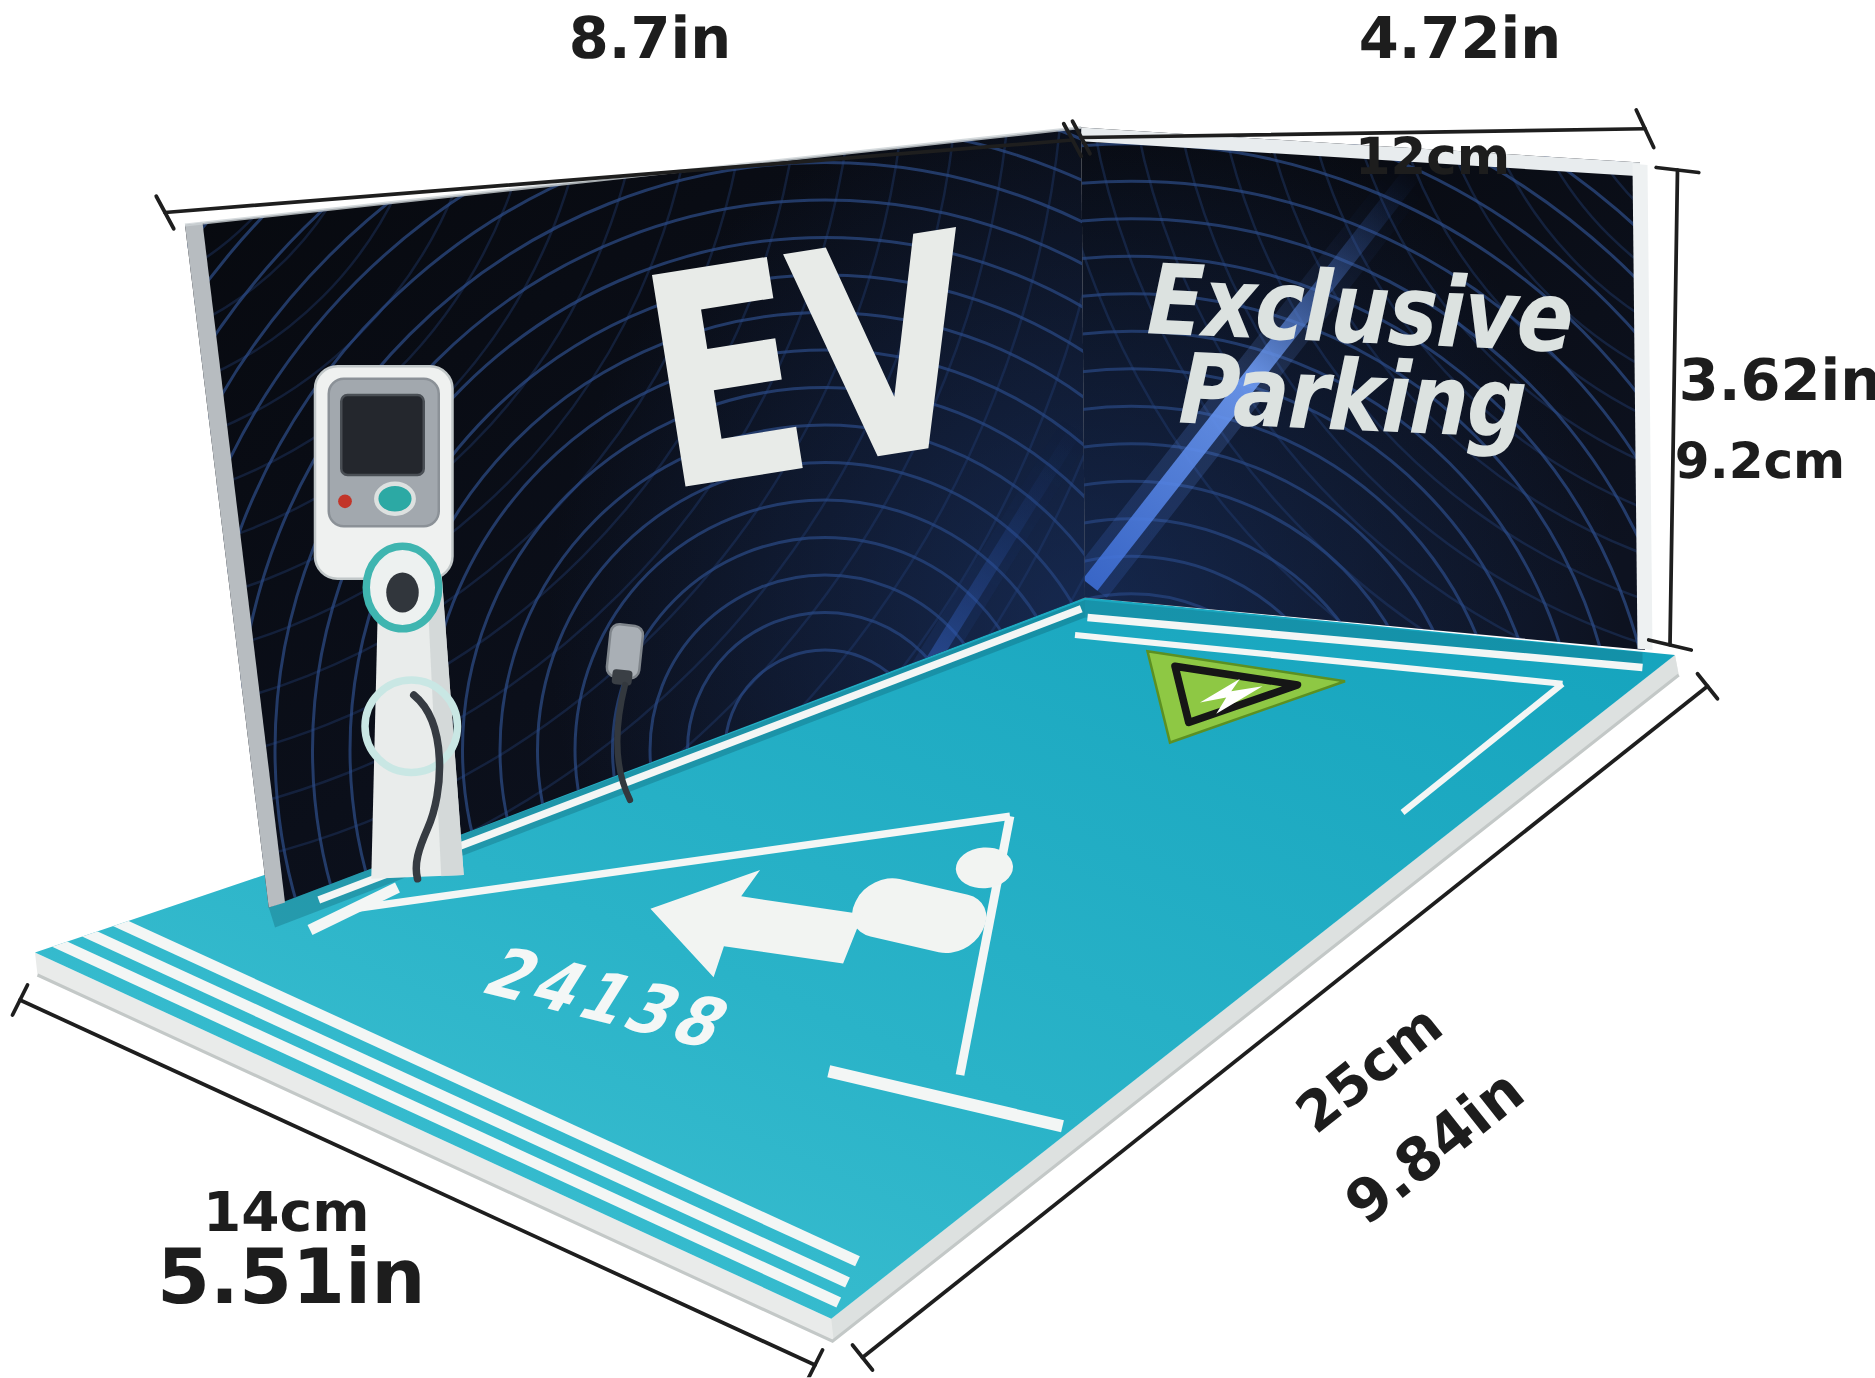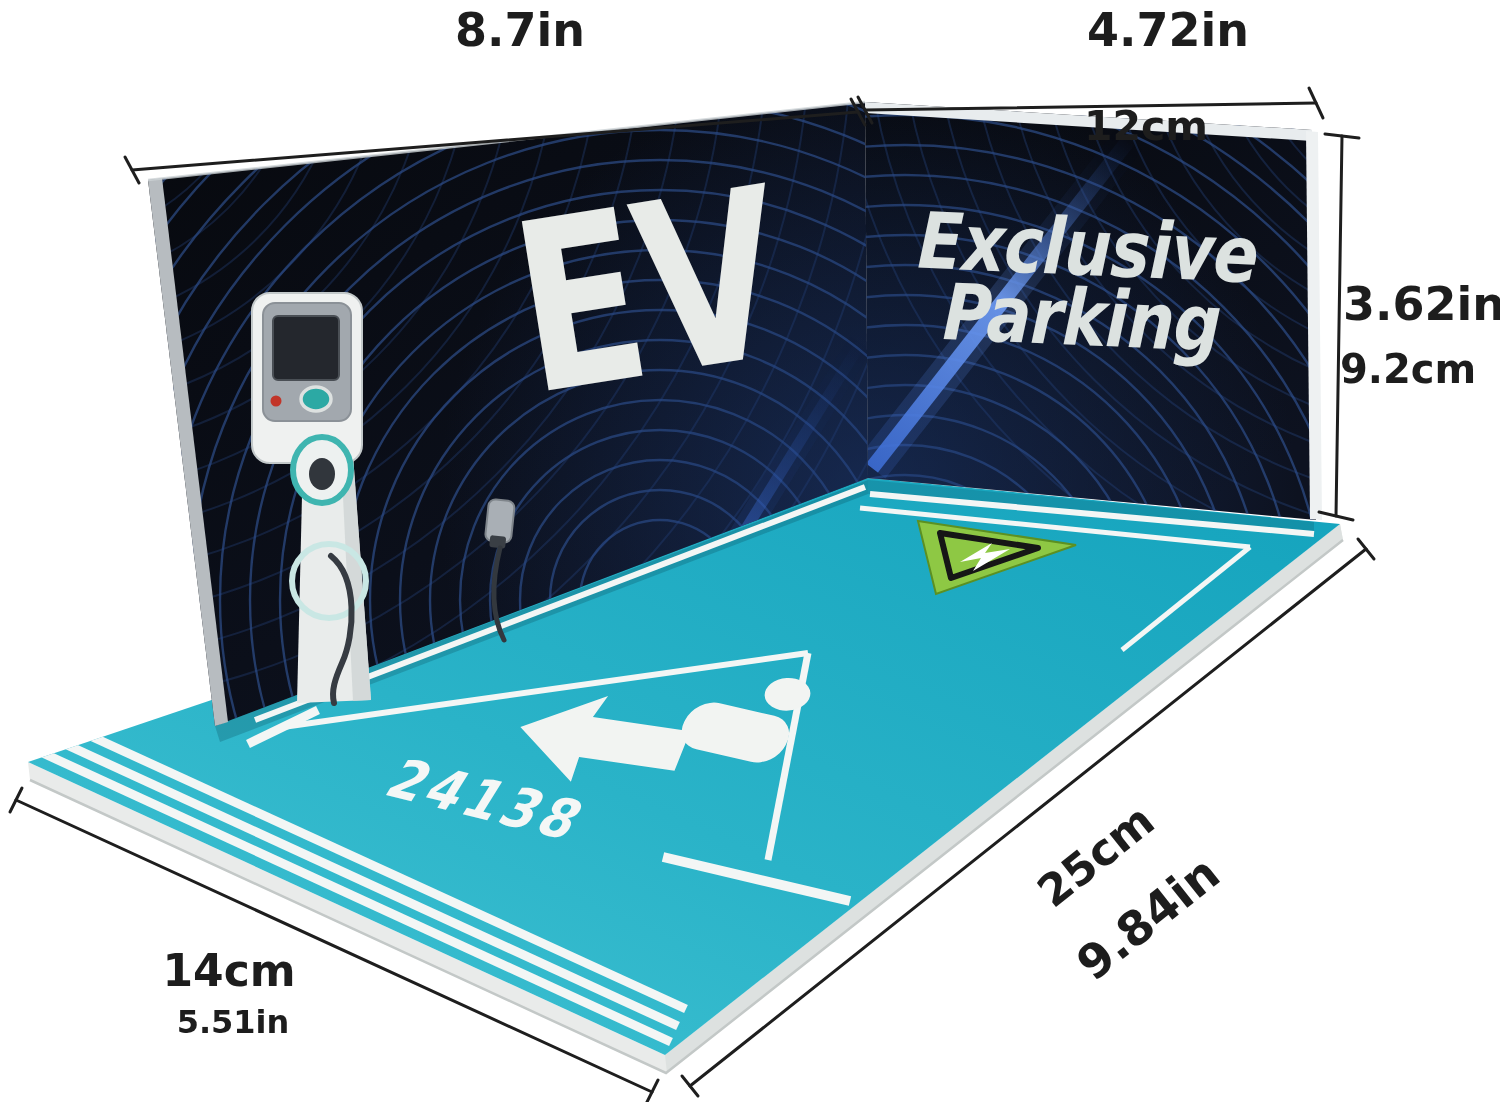--- a/index.html
+++ b/index.html
@@ -281,15 +281,15 @@
 <div class="lbl lbl-in" style="left:1168px;top:30px;">4.72in</div>
 <div class="lbl lbl-cm" style="left:1146px;top:85px;margin-top:41px;">12cm</div>
 
 <div class="lbl lbl-in" style="left:1424px;top:304px;">3.62in</div>
 <div class="lbl lbl-cm" style="left:1408px;top:369px;font-size:40px;">9.2cm</div>
 
 <div class="lbl lbl-cm rot-edge" style="left:1096px;top:856px;font-size:44px;">25cm</div>
 <div class="lbl lbl-in rot-edge" style="left:1148px;top:918px;font-size:47px;">9.84in</div>
 
 <div class="lbl lbl-cm" style="left:229px;top:971px;font-size:44px;">14cm</div>
-<div class="lbl lbl-in" style="left:233px;top:1022px;font-size:32px;text-align:center;">5.51in</div>
+<div class="lbl lbl-in" style="left:233px;top:1022px;font-size:61px;text-align:center;">5.51in</div>
 
 </div>
 
 </body></html>

